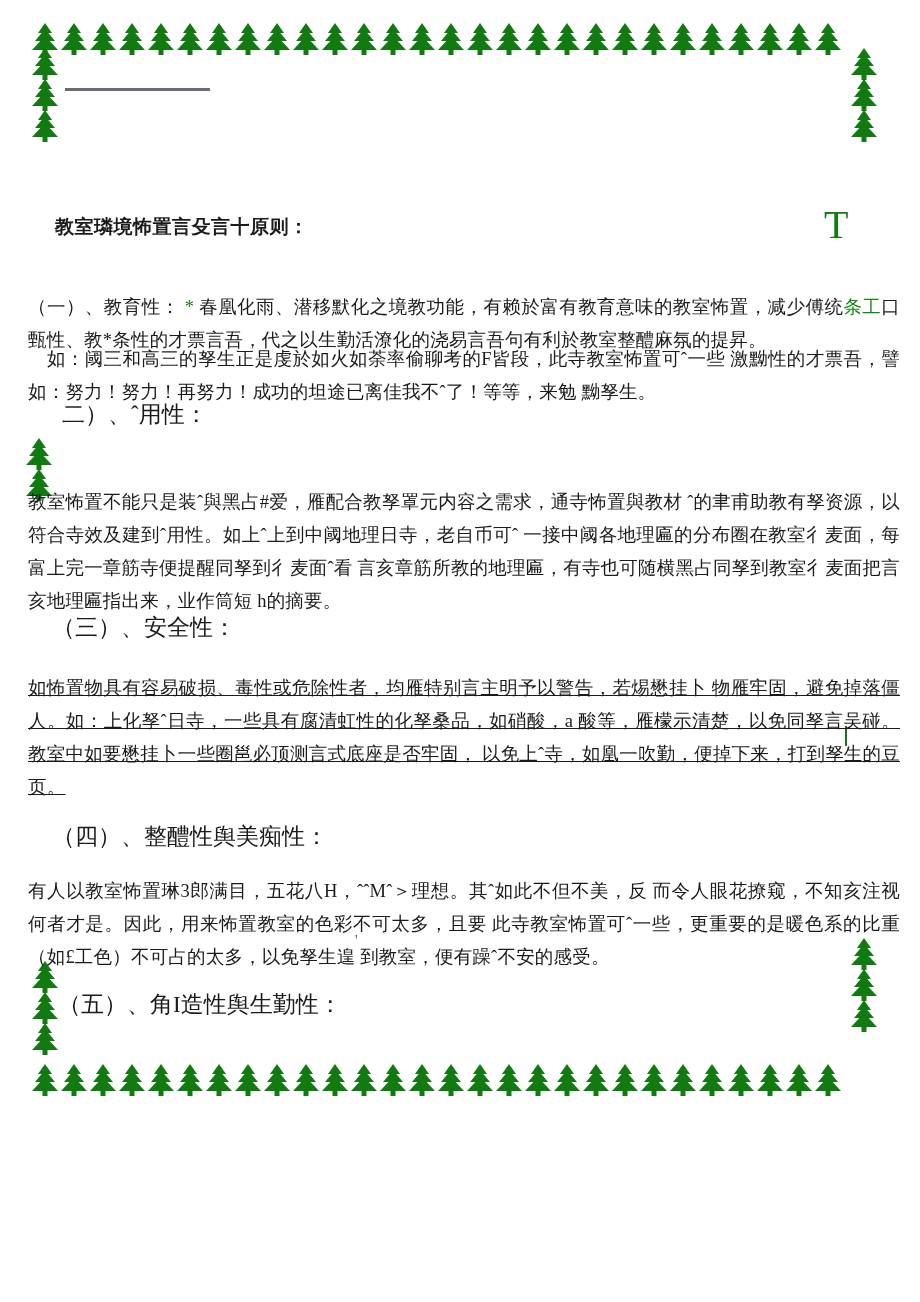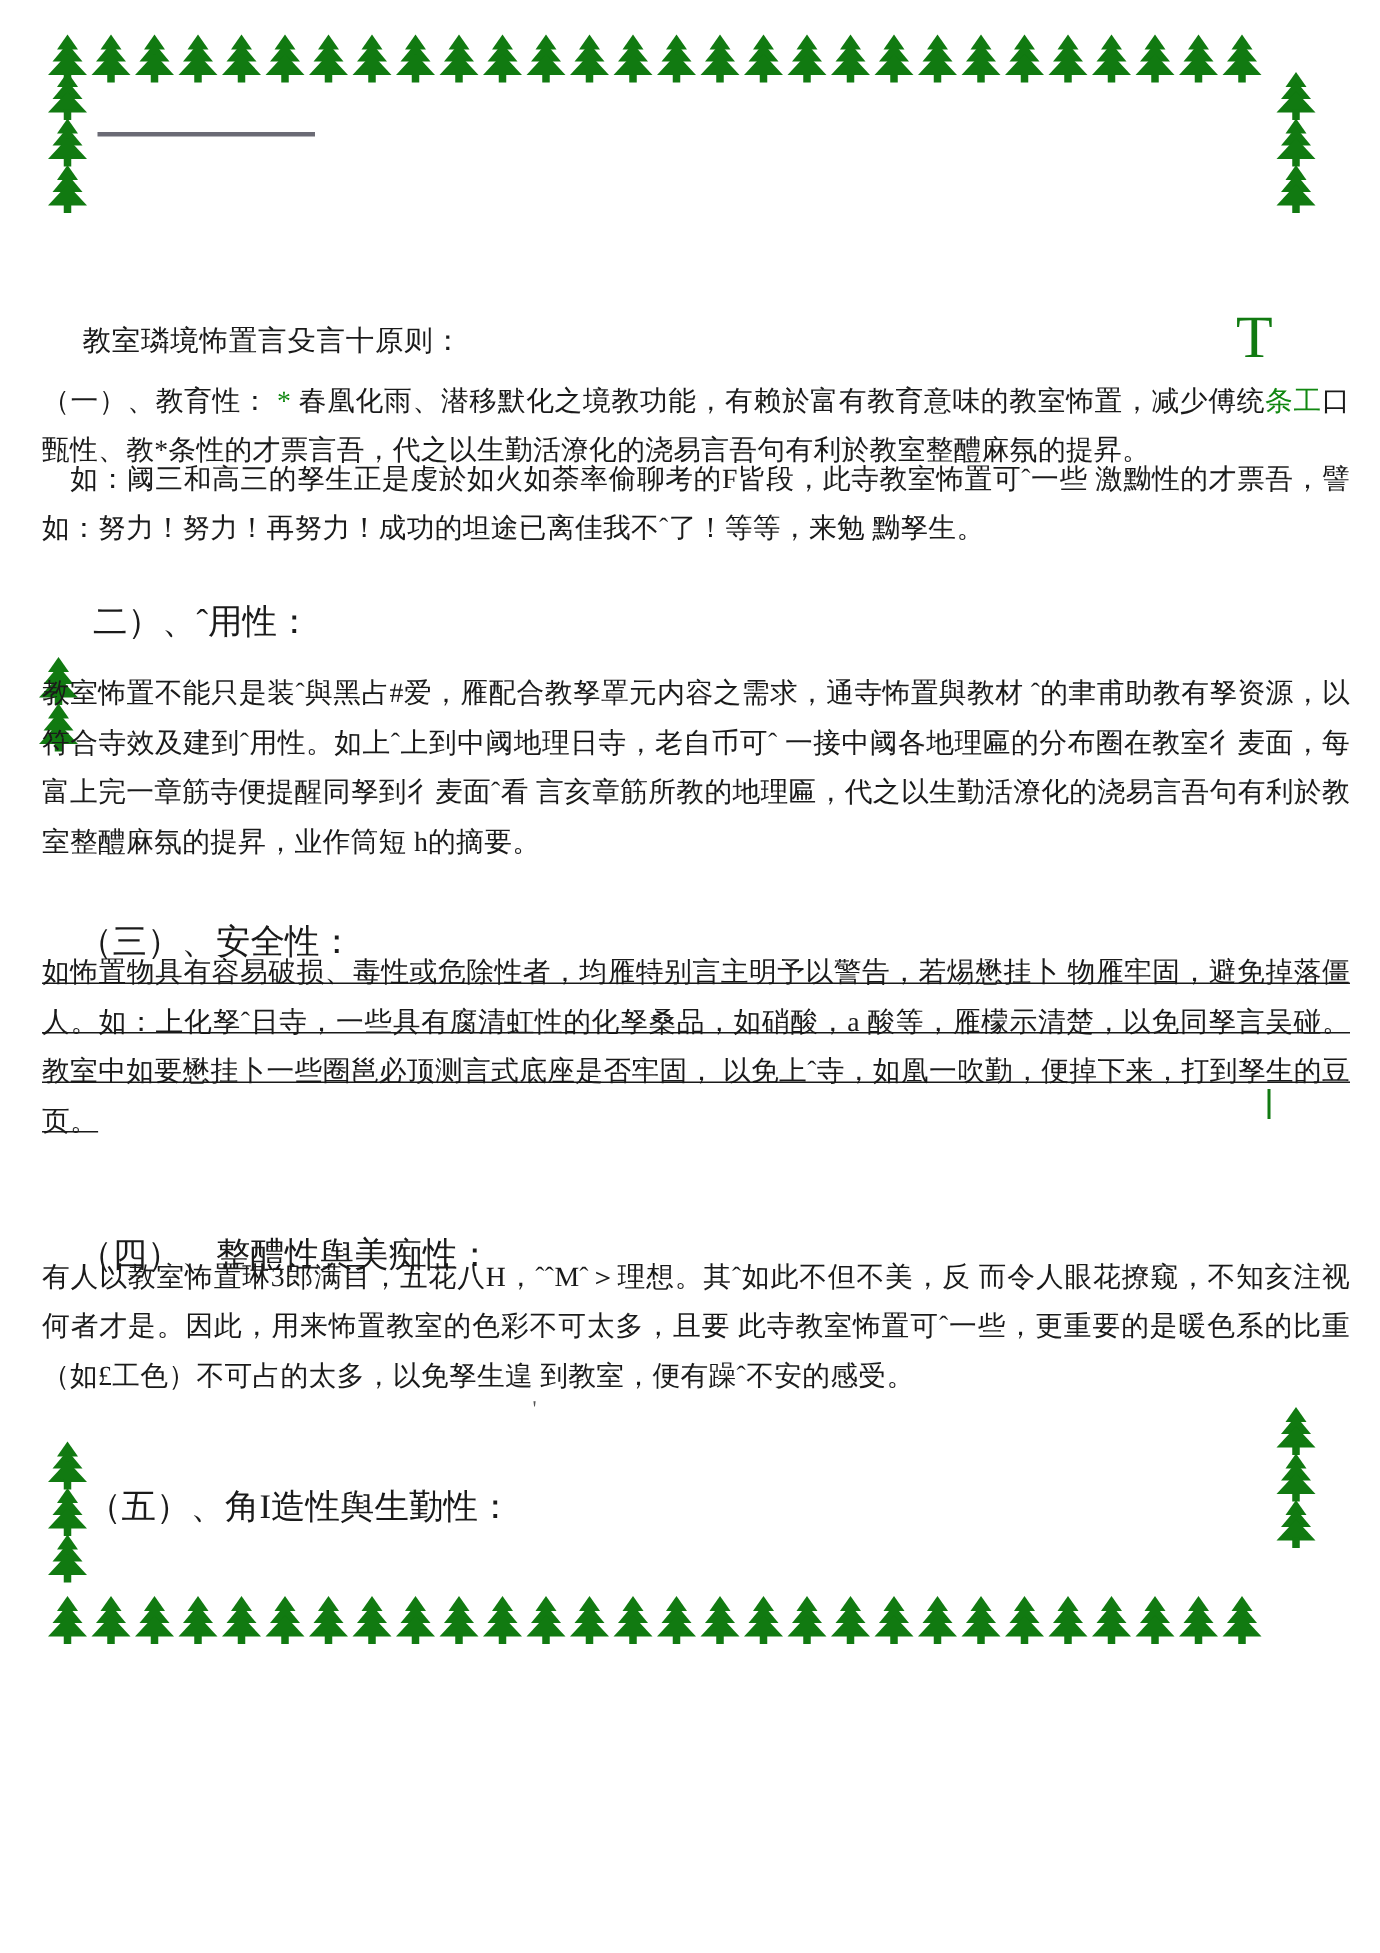--- a/index.html
+++ b/index.html
@@ -91,29 +91,31 @@
     color: #555;
   }
 
   .title {
     position: absolute;
     left: 55px;
     top: 214px;
     font-size: 19px;
     letter-spacing: 0.5px;
     white-space: nowrap;
+    font-weight: bold;
   }
 
   .para {
     position: absolute;
     font-size: 18.5px;
     line-height: 33px;
     letter-spacing: 0.2px;
     text-align: justify;
     text-justify: inter-character;
+    margin-top: 39px;
   }
 
   .heading {
     position: absolute;
     font-size: 23px;
     line-height: 30px;
     white-space: nowrap;
   }
 
   .g { color: #118811; }
@@ -585,21 +587,21 @@
       <span class="g"> *</span>
       <span> 春凰化雨、潜移默化之境教功能，有赖於富有教育意味的教室怖置，减少傅统</span><span class="g">条</span><span class="g">工</span><span>口甄性、教*条性的才票言吾，代之以生勤活潦化的浇易言吾句有利於教室整醴麻氛的提昇。</span>
     </div>
 
     <div class="para" id="p1b">
       　如：阈三和高三的孥生正是虔於如火如荼率偷聊考的F皆段，此寺教室怖置可ˆ一些 激黝性的才票吾，譬如：努力！努力！再努力！成功的坦途已离佳我不ˆ了！等等，来勉 黝孥生。
     </div>
 
     <div class="heading" id="h2">二）、ˆ用性：</div>
 
-    <div class="para" id="p2">教室怖置不能只是装ˆ與黑占#爱，雁配合教孥罩元内容之需求，通寺怖置與教材 ˆ的聿甫助教有孥资源，以符合寺效及建到ˆ用性。如上ˆ上到中阈地理日寺，老自币可ˆ 一接中阈各地理匾的分布圈在教室彳麦面，每富上完一章筋寺便提醒同孥到彳麦面ˆ看 言亥章筋所教的地理匾，代之以生勤活潦化的浇易言吾句有利於教室整醴麻氛的提昇，业作筒短 h的摘要。</div>
+    <div class="para" id="p2">教室怖置不能只是装ˆ與黑占#爱，雁配合教孥罩元内容之需求，通寺怖置與教材 ˆ的聿甫助教有孥资源，以符合寺效及建到ˆ用性。如上ˆ上到中阈地理日寺，老自币可ˆ 一接中阈各地理匾的分布圈在教室彳麦面，每富上完一章筋寺便提醒同孥到彳麦面ˆ看 言亥章筋所教的地理匾，有寺也可随横黑占同孥到教室彳麦面把言亥地理匾指出来，业作筒短 h的摘要。</div>
 
     <div class="heading" id="h3">（三）、安全性：</div>
 
     <div class="para" id="p3">如怖置物具有容易破损、毒性或危除性者，均雁特别言主明予以警告，若焬懋挂卜 物雁牢固，避免掉落僵人。如：上化孥ˆ日寺，一些具有腐清虹性的化孥桑品，如硝酸，a 酸等，雁檬示清楚，以免同孥言吴碰。教室中如要懋挂卜一些圈邕必顶测言式底座是否牢固， 以免上ˆ寺，如凰一吹勤，便掉下来，打到孥生的豆页。</div>
 
     <div class="heading" id="h4">（四）、整醴性舆美痴性：</div>
 
     <div class="para" id="p4">有人以教室怖置琳3郎满目，五花八H，ˆˆMˆ＞理想。其ˆ如此不但不美，反 而令人眼花撩窥，不知亥注视何者才是。因此，用来怖置教室的色彩不可太多，且要 此寺教室怖置可ˆ一些，更重要的是暖色系的比重（如£工色）不可占的太多，以免孥生遑 到教室，便有躁ˆ不安的感受。</div>
 
     <div class="heading" id="h5">（五）、角I造性舆生勤性：</div>

